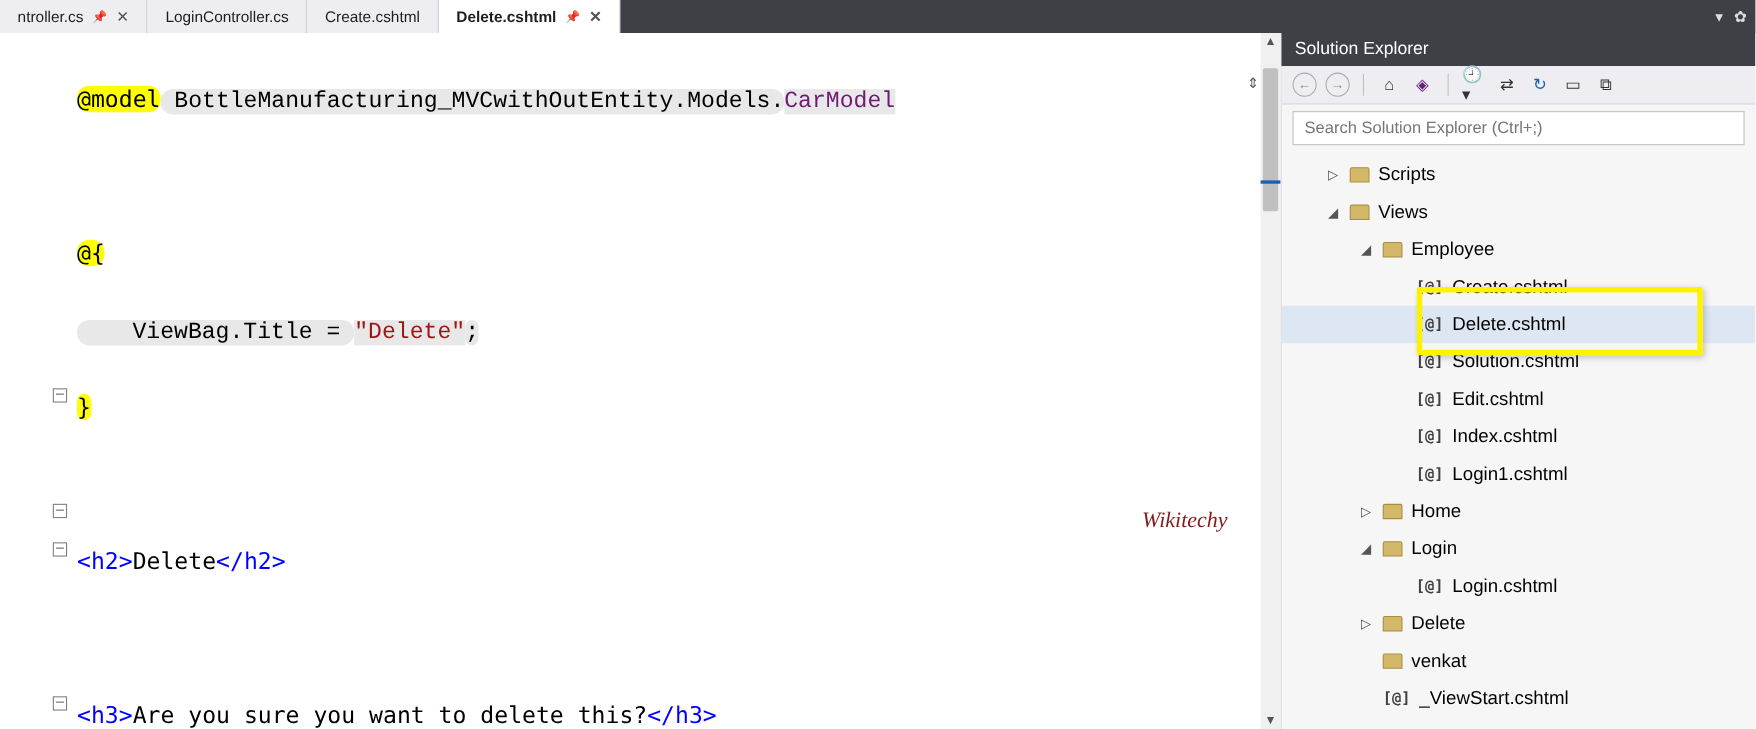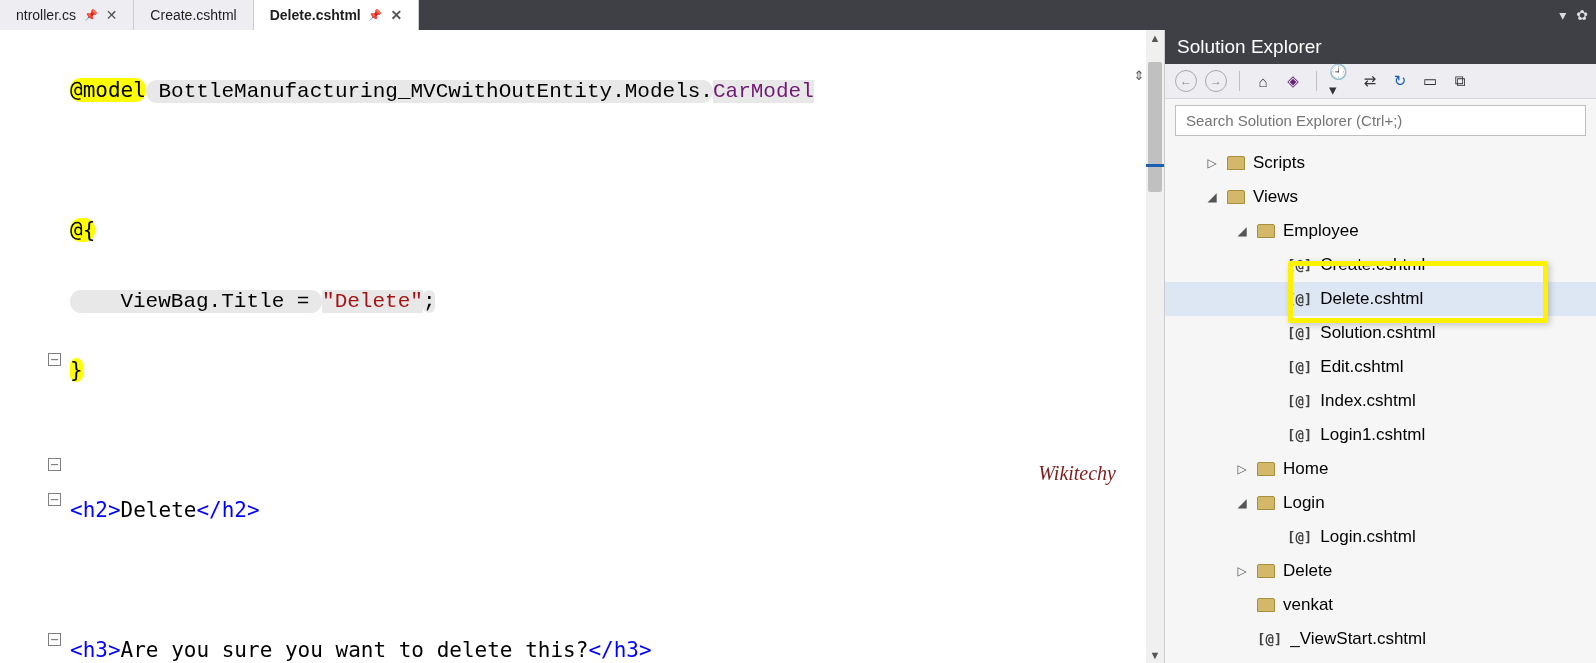--- a/index.html
+++ b/index.html
@@ -23,21 +23,21 @@
 .kw-teal { color: #701a75; }
 .kw-red { color: #a31515; }
 .kw-black { color: #000; border-radius: 11px; }
 .scroll-split { position: absolute; top: 38px; right: 16px; width: 18px; height: 18px; text-align: center; font-size: 13px; color: #555; }
 .vscroll { width: 18px; background: #f0f0f0; position: relative; }
 .vscroll .arrow { position: absolute; left: 0; right: 0; text-align: center; font-size: 11px; color: #555; }
 .vscroll .thumb { position: absolute; left: 2px; right: 2px; top: 32px; height: 130px; background: #c0c0c0; border-radius: 2px; }
 .vscroll .mark { position: absolute; left: 0; right: 0; height: 3px; background: #1a5fb4; }
 .watermark { position: absolute; right: 48px; top: 432px; color: #7f1d1d; font-size: 20px; font-style: italic; font-family: 'Comic Sans MS', cursive; }
 .explorer { width: 432px; background: #f6f6f6; display: flex; flex-direction: column; border-left: 1px solid #ccc; }
-.explorer-title { background: #3f3f46; color: #fff; padding: 6px 12px; font-size: 19px; }
+.explorer-title { background: #3f3f46; color: #fff; padding: 6px 12px; font-size: 16px; }
 .toolbar { display: flex; gap: 8px; padding: 6px 10px; align-items: center; background: #eeeef2; border-bottom: 1px solid #d8d8d8; }
 .tb-sep { width: 1px; height: 20px; background: #c0c0c0; margin: 0 4px; }
 .tb-icon { width: 22px; height: 22px; display: flex; align-items: center; justify-content: center; font-size: 15px; color: #333; }
 .tb-icon.nav { color: #888; border: 1px solid #aaa; border-radius: 50%; width: 22px; height: 22px; font-size: 12px; }
 .search { padding: 6px 10px; }
 .search input { width: 100%; padding: 6px 10px; font-size: 15px; border: 1px solid #c0c0c0; background: #fff; color: #666; }
 .tree { flex: 1; padding: 4px 0; font-size: 17px; overflow: auto; }
 .tree-row { display: flex; align-items: center; height: 34px; padding-left: 10px; gap: 8px; }
 .tree-row.selected { background: #dde6f3; }
 .tree-row .exp { width: 14px; text-align: center; color: #555; font-size: 12px; }
@@ -48,20 +48,23 @@
 </head>
 <body>
 
 <div class="tabs">
   <div class="tab">
     <span>ntroller.cs</span>
     <span class="pin">📌</span>
     <span class="close">✕</span>
   </div>
   <div class="tab">
+    <span>LoginController.cs</span>
+  </div>
+  <div class="tab">
     <span>Create.cshtml</span>
   </div>
   <div class="tab active">
     <span>Delete.cshtml</span>
     <span class="pin">📌</span>
     <span class="close">✕</span>
   </div>
   <div class="tab-spacer">
     <span class="glyph">▾</span>
     <span class="glyph">✿</span>

